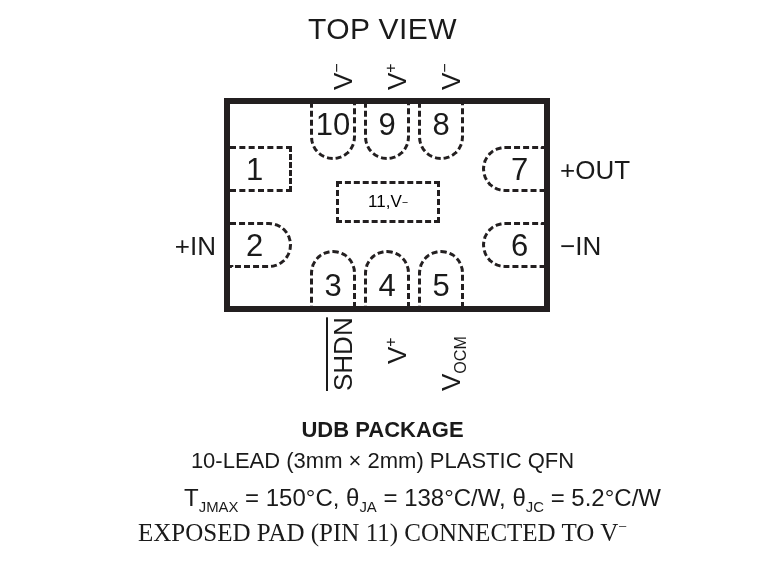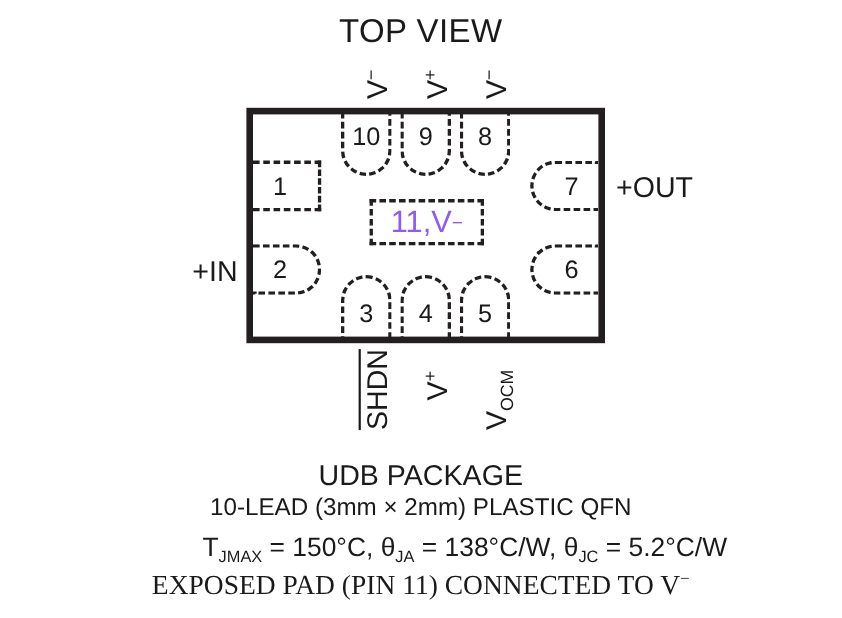--- a/index.html
+++ b/index.html
@@ -45,21 +45,21 @@
     box-sizing: border-box;
     background: #ffffff;
   }
 
   
   .pad {
     position: absolute;
     box-sizing: border-box;
     border: 3px dashed #231f20;
     background: transparent;
-    font-size: 23px;
+    font-size: 31px;
     line-height: 1;
     color: #1a1a1a;
     display: flex;
     align-items: center;
     justify-content: center;
   }
   
   .pad-top {
     width: 46px;
     height: 62px;
@@ -108,22 +108,22 @@
     position: absolute;
     left: 336px;
     top: 181px;
     width: 104px;
     height: 42px;
     box-sizing: border-box;
     border: 3px dashed #231f20;
     display: flex;
     align-items: center;
     justify-content: center;
-    font-size: 28px;
-    color: #8b5cf6;
+    font-size: 17px;
+    color: #000000;
   }
 
   
   .side-label {
     position: absolute;
     font-size: 26px;
     line-height: 1;
     color: #1a1a1a;
     white-space: nowrap;
   }
@@ -147,21 +147,21 @@
 
   
   .caption {
     position: absolute;
     left: 0;
     width: 765px;
     text-align: center;
     color: #1a1a1a;
     white-space: nowrap;
   }
-  .cap1 { top: 417px; font-size: 26px; }
+  .cap1 { top: 417px; font-size: 22px; font-weight: bold; }
   .cap2 { top: 448px; font-size: 22px; }
   .cap3 { top: 484px; font-size: 24px; padding-left: 40px; }
   .cap4 { top: 519px; font-size: 25px; font-family: Liberation Serif, serif; }
 </style>
 </head>
 <body>
 
 <div id="stage">
 
   <div class="top-view-title">TOP VIEW</div>
@@ -215,20 +215,21 @@
   </div>
 
   <div class="center-pad">
     <span>11,V</span>
       <sup>−</sup>
   </div>
 
   <div class="side-label right" style="left:560px; top:157px; width:160px;">+OUT</div>
 
   <div class="side-label left" style="left:78px; top:233px; width:138px;">+IN</div>
+  <div class="side-label right" style="left:560px; top:233px; width:160px;">−IN</div>
 
   <div class="rot-label" style="left:330px; top:391px;">
     <span class="ovl">SHDN</span>
   </div>
 
   <div class="rot-label" style="left:384px; top:364px;">
     <span>V</span><sup>+</sup>
   </div>
 
   <div class="rot-label" style="left:438px; top:391px;">

